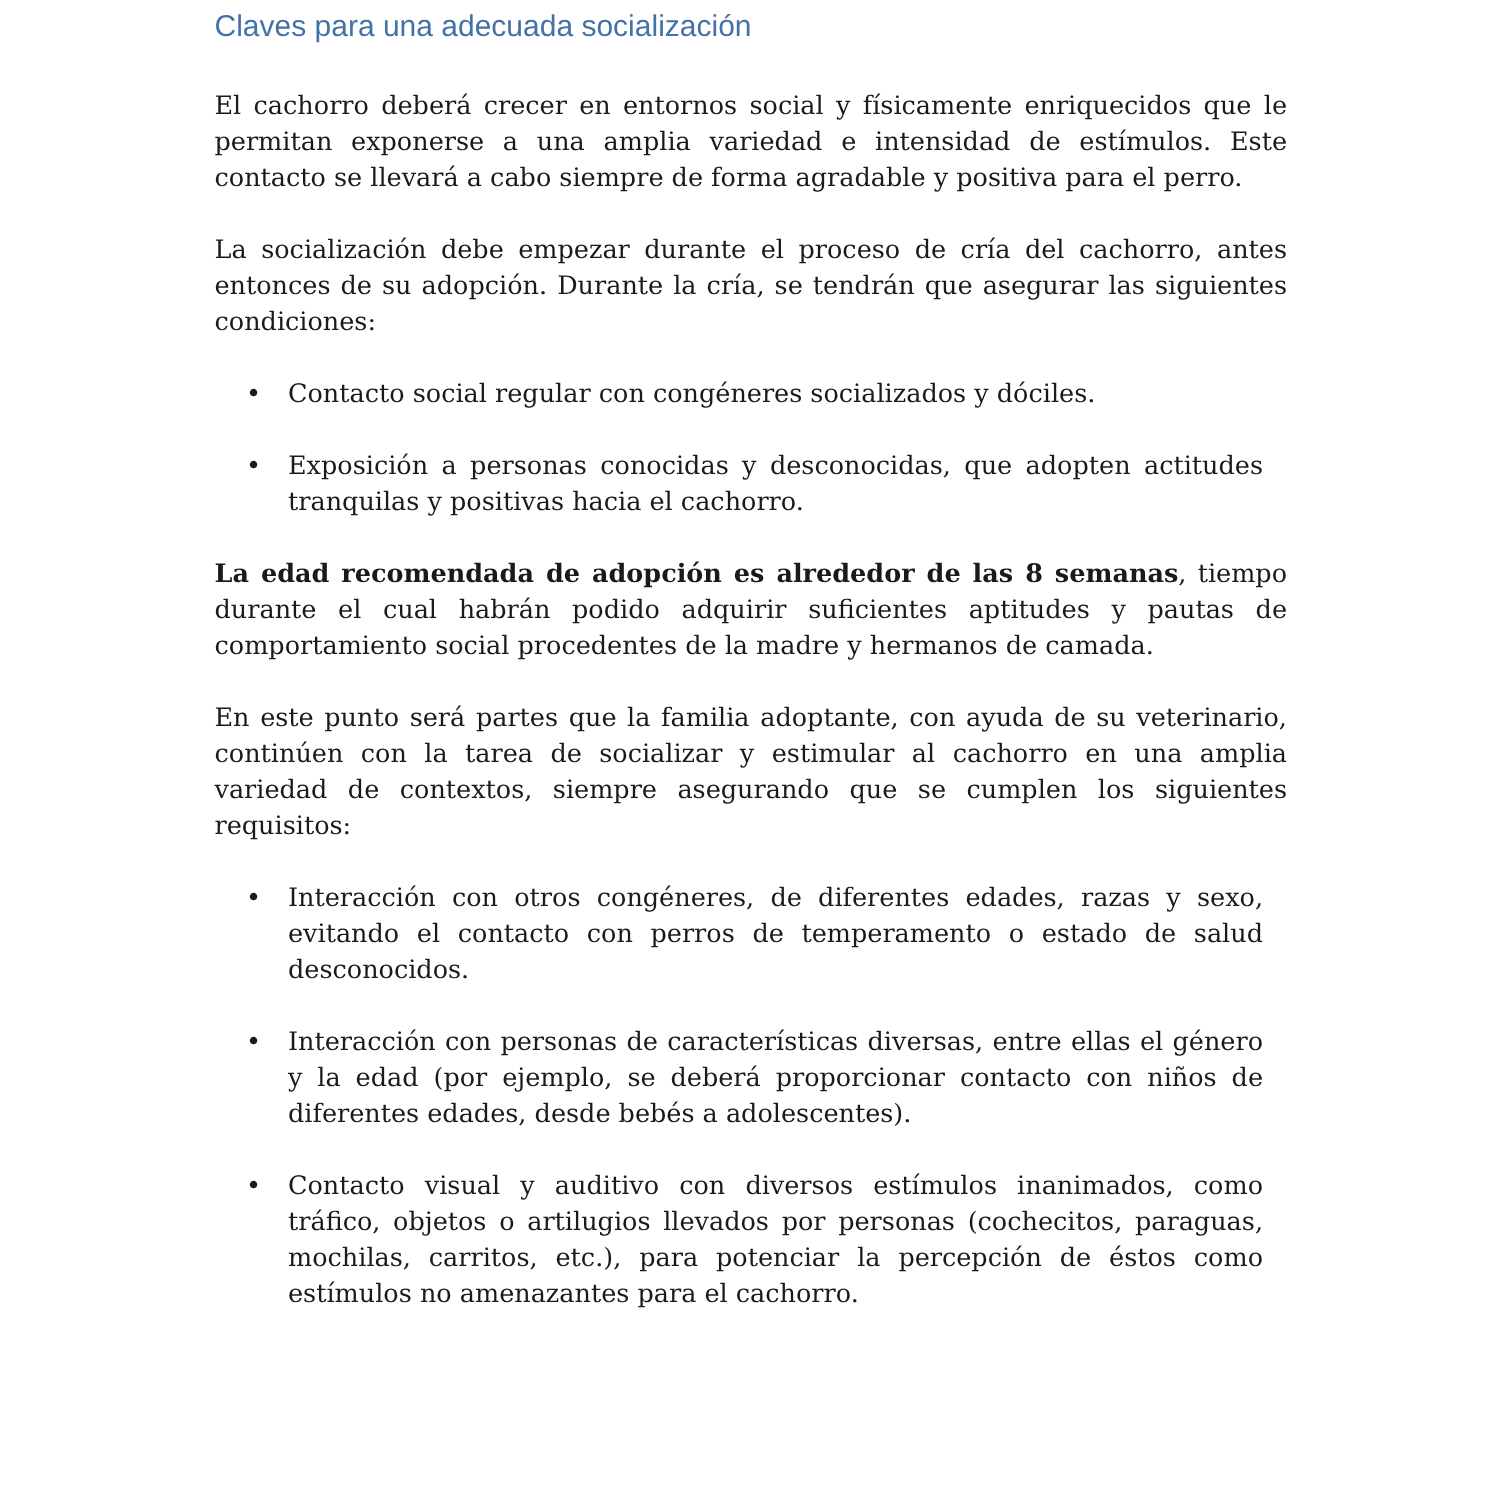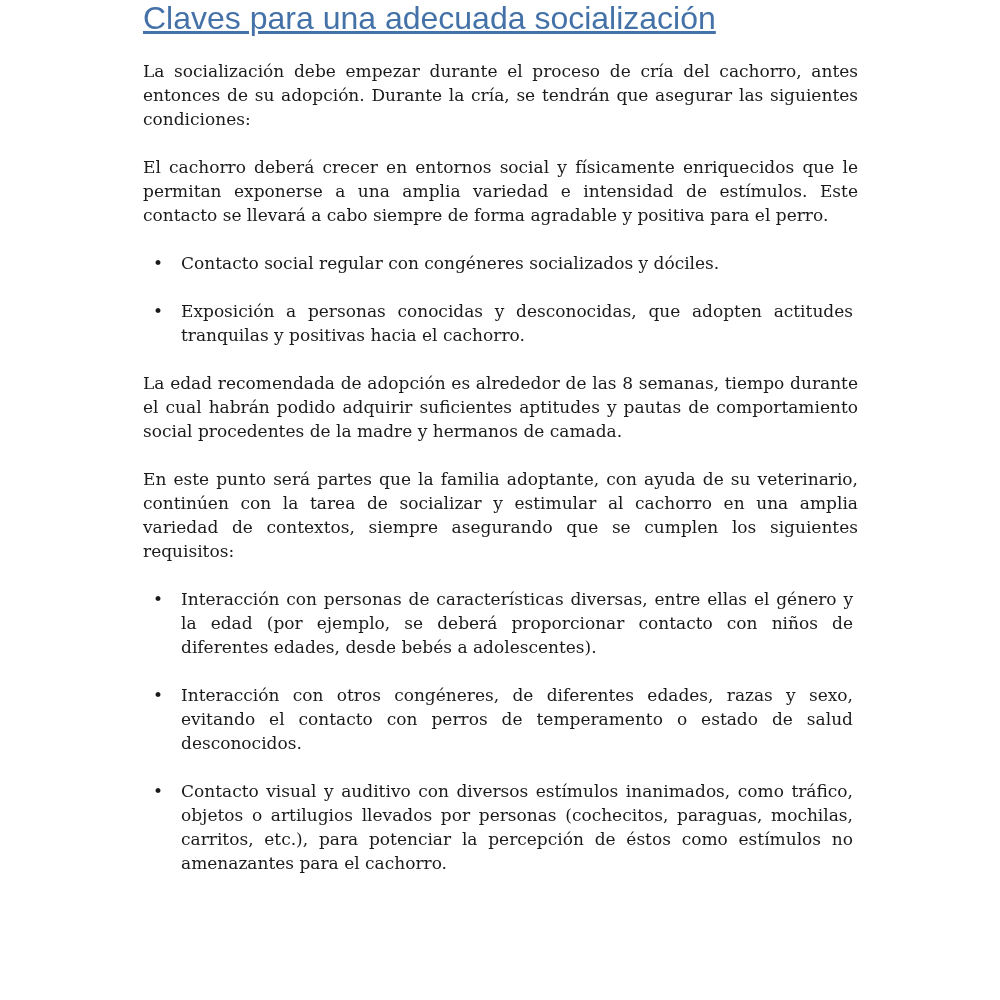--- a/index.html
+++ b/index.html
@@ -15,78 +15,77 @@
     color: #1a1a1a;
   }
   .page {
     position: absolute;
     left: 143px;
     top: 0;
     width: 715px;
   }
   h1.doc-heading {
     font-family: "Liberation Sans", sans-serif;
-    font-size: 32px;
+    font-size: 20px;
     line-height: 30px;
     font-weight: 500;
     color: #4472a8;
     margin: 3px 0 26px 0;
-    text-decoration: underline;
   }
   p.body-par, li.body-li {
     font-size: 17px;
     line-height: 24px;
     text-align: justify;
   }
   p.body-par {
     margin: 0 0 24px 0;
   }
   ul.doc-list {
     list-style: none;
-    margin: 5px;
+    margin: 16px;
     padding: 0;
   }
   li.body-li {
     position: relative;
     padding-left: 33px;
     margin: 0 0 24px 0;
   }
   li.body-li::before {
     content: "\2022";
     position: absolute;
     left: 5px;
     top: 0;
     font-size: 17px;
     line-height: 24px;
     color: #1a1a1a;
   }
   strong.bold-lead {
-    font-weight: normal;
+    font-weight: bold;
   }
 </style>
 </head>
 <body>
 
 <div class="page">
 
   <h1 class="doc-heading">Claves para una adecuada socialización</h1>
 
+  <p class="body-par">El cachorro deberá crecer en entornos social y físicamente enriquecidos que le permitan exponerse a una amplia variedad e intensidad de estímulos. Este contacto se llevará a cabo siempre de forma agradable y positiva para el perro.</p>
+
   <p class="body-par">La socialización debe empezar durante el proceso de cría del cachorro, antes entonces de su adopción. Durante la cría, se tendrán que asegurar las siguientes condiciones:</p>
-
-  <p class="body-par">El cachorro deberá crecer en entornos social y físicamente enriquecidos que le permitan exponerse a una amplia variedad e intensidad de estímulos. Este contacto se llevará a cabo siempre de forma agradable y positiva para el perro.</p>
 
   <ul class="doc-list">
     <li class="body-li">Contacto social regular con congéneres socializados y dóciles.</li>
     <li class="body-li">Exposición a personas conocidas y desconocidas, que adopten actitudes tranquilas y positivas hacia el cachorro.</li>
   </ul>
 
   <p class="body-par"><strong class="bold-lead">La edad recomendada de adopción es alrededor de las 8 semanas</strong><span>, tiempo durante el cual habrán podido adquirir suficientes aptitudes y pautas de comportamiento social procedentes de la madre y hermanos de camada.</span></p>
 
   <p class="body-par">En este punto será partes que la familia adoptante, con ayuda de su veterinario, continúen con la tarea de socializar y estimular al cachorro en una amplia variedad de contextos, siempre asegurando que se cumplen los siguientes requisitos:</p>
 
   <ul class="doc-list">
+    <li class="body-li">Interacción con otros congéneres, de diferentes edades, razas y sexo, evitando el contacto con perros de temperamento o estado de salud desconocidos.</li>
     <li class="body-li">Interacción con personas de características diversas, entre ellas el género y la edad (por ejemplo, se deberá proporcionar contacto con niños de diferentes edades, desde bebés a adolescentes).</li>
-    <li class="body-li">Interacción con otros congéneres, de diferentes edades, razas y sexo, evitando el contacto con perros de temperamento o estado de salud desconocidos.</li>
     <li class="body-li">Contacto visual y auditivo con diversos estímulos inanimados, como tráfico, objetos o artilugios llevados por personas (cochecitos, paraguas, mochilas, carritos, etc.), para potenciar la percepción de éstos como estímulos no amenazantes para el cachorro.</li>
 
   </ul>
 
 </div>
 
 </body></html>

